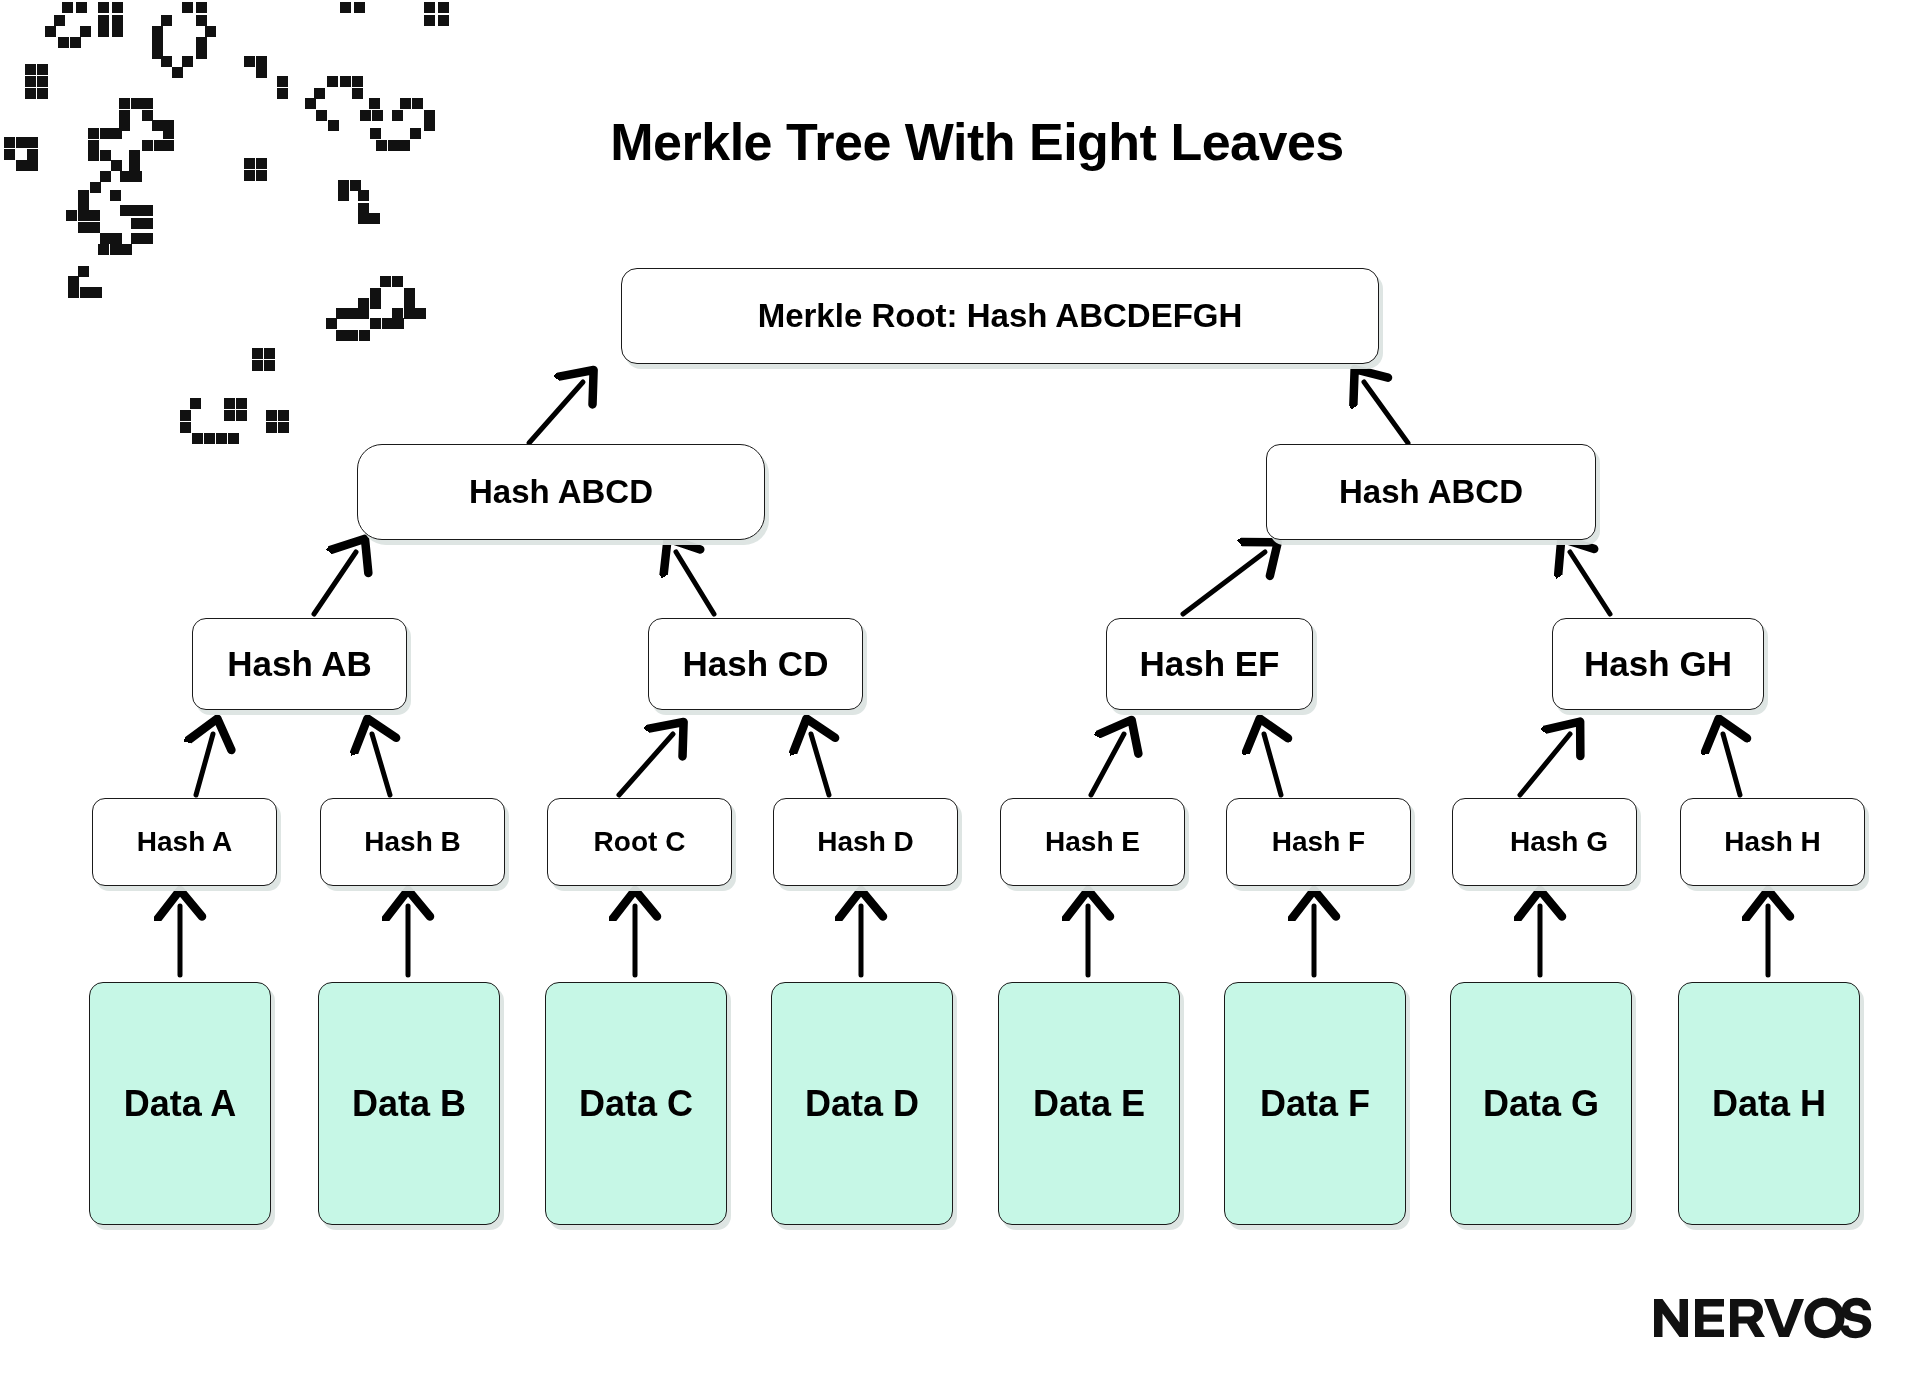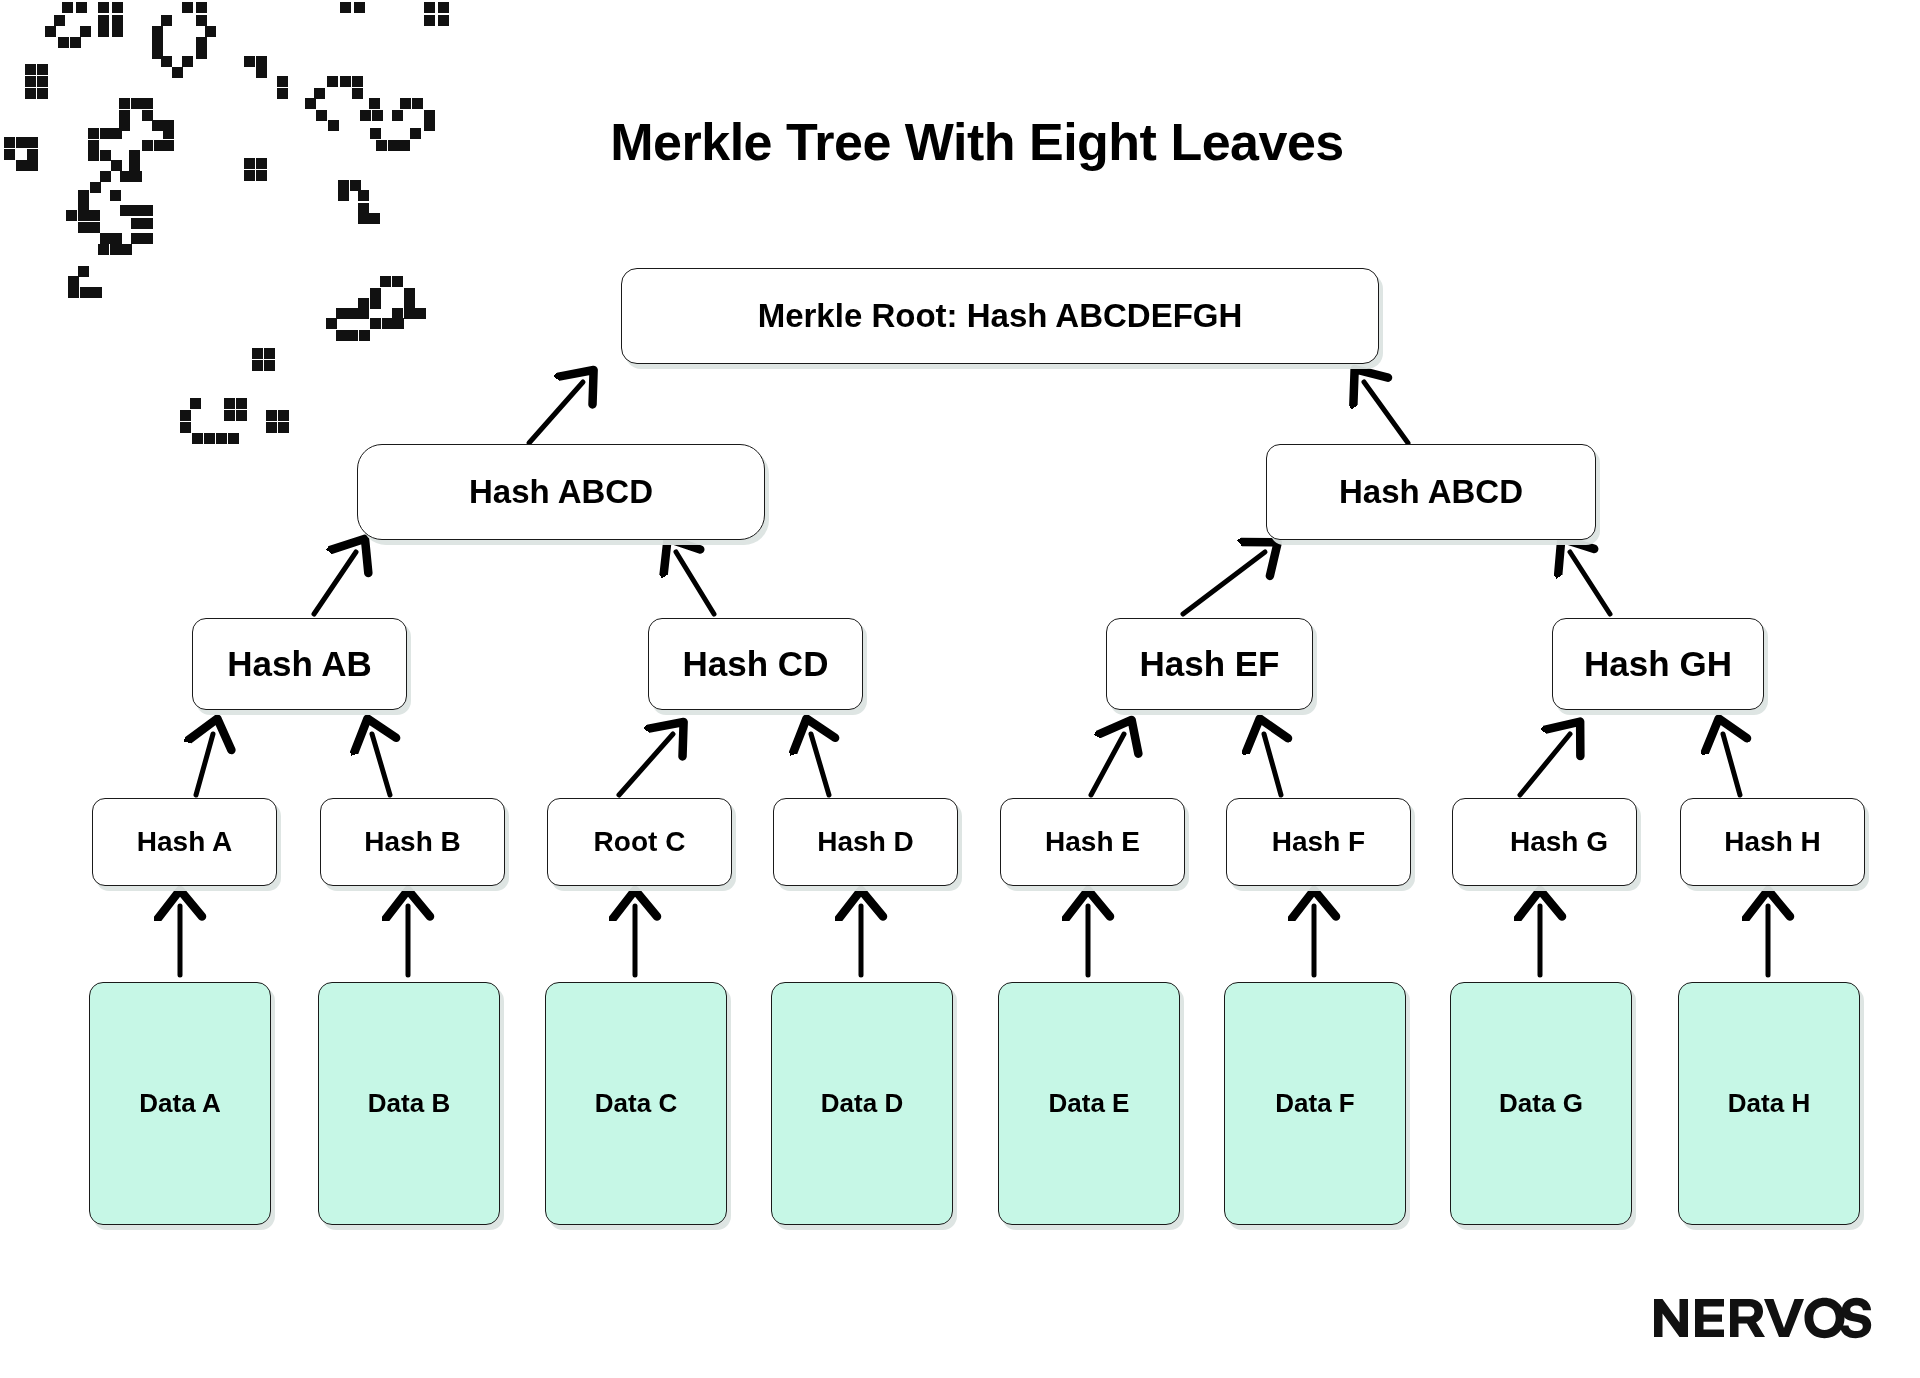--- a/index.html
+++ b/index.html
@@ -81,21 +81,21 @@
     font-size: 35px;
   }
   .node.leafhash {
     font-size: 28px;
     border-radius: 13px;
   }
   .node.data {
     background: #c6f7e6;
     border: 1.4px solid #1a1a1a;
     border-radius: 14px;
-    font-size: 26px;
+    font-size: 36px;
   }
 
   
   #logo {
     position: absolute;
     right: 48px;
     bottom: 40px;
     height: 40px;
     display: flex;
     align-items: center;

